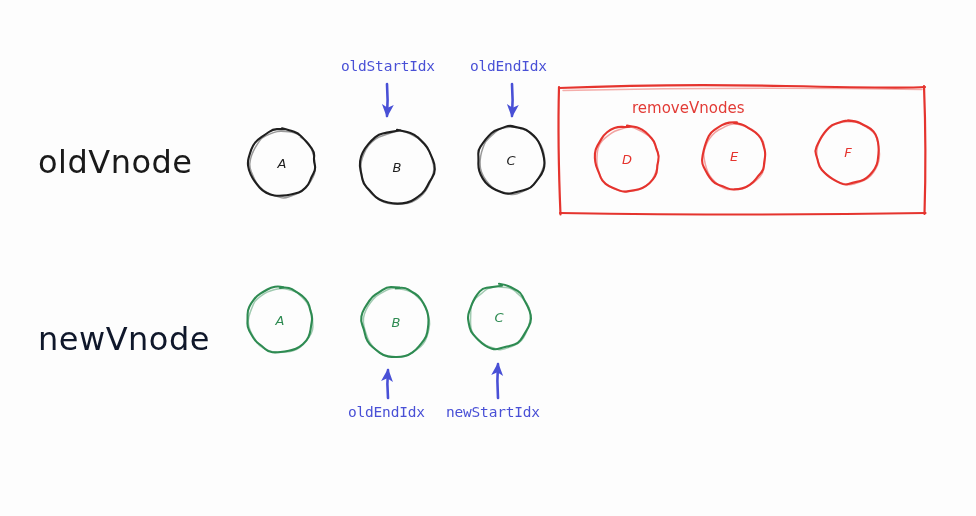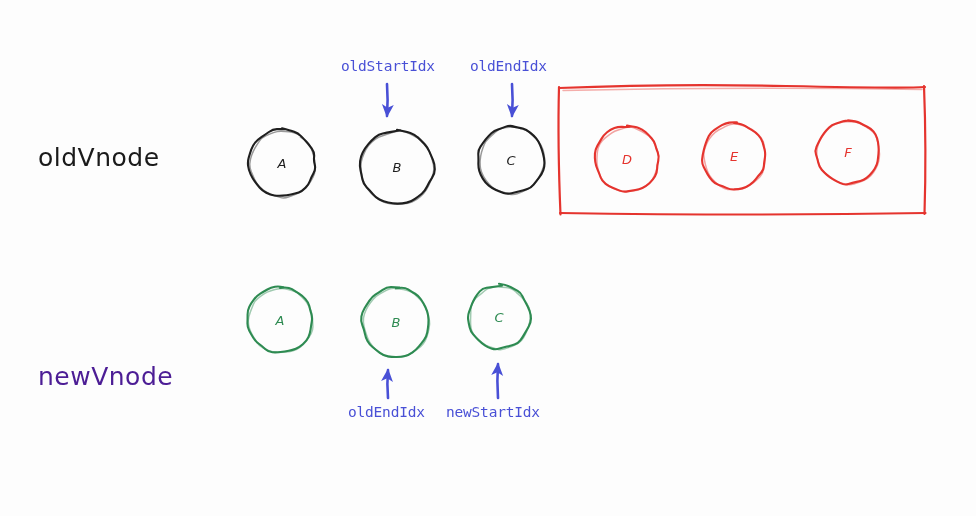--- a/index.html
+++ b/index.html
@@ -20,26 +20,26 @@
   #canvas svg.layer {
     position: absolute;
     left: 0;
     top: 0;
     width: 976px;
     height: 516px;
   }
   .row-label {
     position: absolute;
     font-family: "DejaVu Sans", sans-serif;
-    font-size: 25px;
+    font-size: 32px;
     letter-spacing: 0.5px;
     white-space: nowrap;
   }
   .row-label.old { color: #1a1a1a; left: 38px; top: 143px; }
-  .row-label.new { color: #4c1d95; left: 38px; top: 320px; margin-top: 42px; }
+  .row-label.new { color: #0f172a; left: 38px; top: 320px; }
 
   .idx-label {
     position: absolute;
     font-family: "DejaVu Sans Mono", monospace;
     font-size: 14.5px;
     color: #4950d6;
     white-space: nowrap;
     letter-spacing: -0.2px;
     text-align: center;
   }
@@ -123,20 +123,21 @@
         <path d="M 387 84 Q 388.2 100 387 116" marker-end="url(#arrowBlue)"></path>
         <path d="M 512 84 Q 513.2 100 512 116" marker-end="url(#arrowBlue)"></path>
         <path d="M 388 398 Q 386.8 384 388 370" marker-end="url(#arrowBlue)"></path>
         <path d="M 498 398 Q 496.8 381 498 364" marker-end="url(#arrowBlue)"></path>
       </g>
   </svg>
 
   <div class="row-label old">oldVnode</div>
   <div class="row-label new">newVnode</div>
 
+  <div class="box-label" style="left:632px; top:99px;">removeVnodes</div>
 
   <div id="letters">
       <div class="node-letter black" style="left: 282px; top: 163px;">A</div>
       <div class="node-letter black" style="left: 397px; top: 167px;">B</div>
       <div class="node-letter black" style="left: 511px; top: 160px;">C</div>
       <div class="node-letter green" style="left: 280px; top: 320px;">A</div>
       <div class="node-letter green" style="left: 396px; top: 322px;">B</div>
       <div class="node-letter green" style="left: 499px; top: 317px;">C</div>
       <div class="node-letter red" style="left: 627px; top: 159px;">D</div>
       <div class="node-letter red" style="left: 734px; top: 156px;">E</div>

